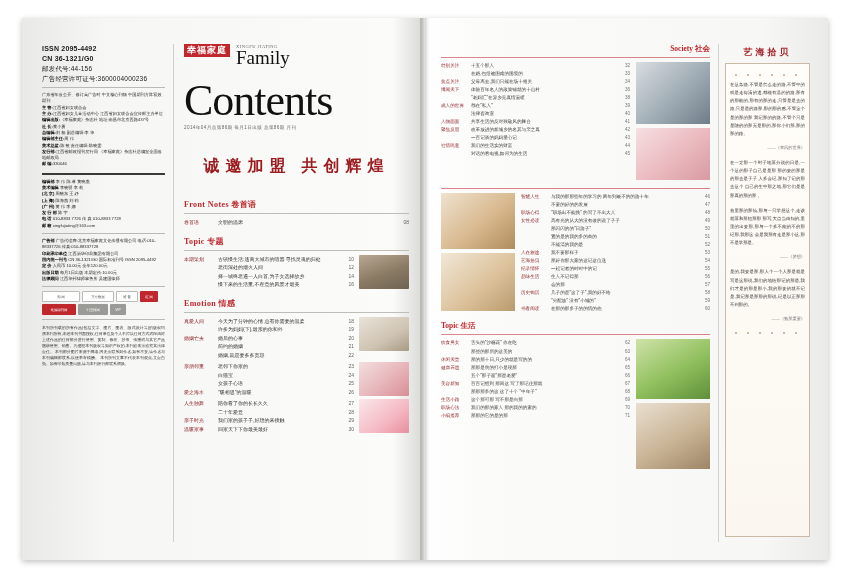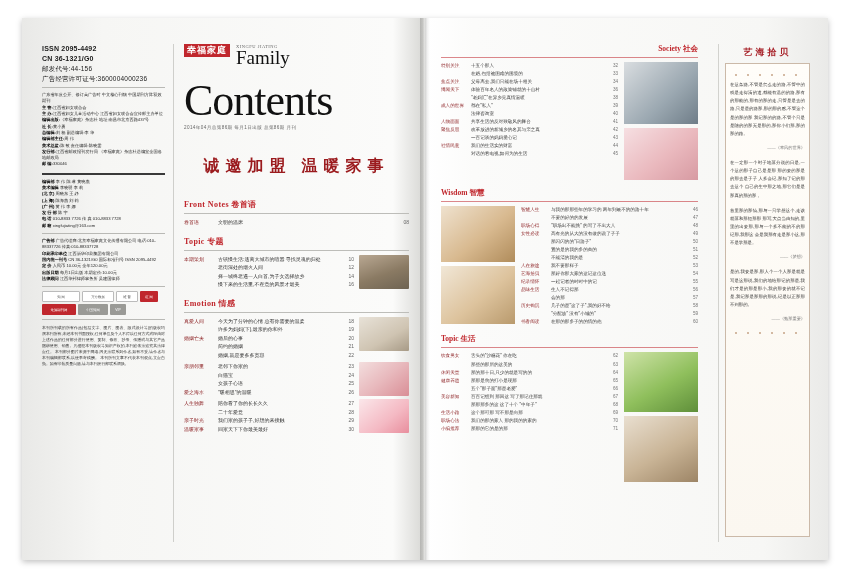--- a/index.html
+++ b/index.html
@@ -58,21 +58,21 @@
   .entry .pg{width:12px;text-align:right;color:#666;}
   .withpic{display:flex;gap:5px;align-items:flex-start;}
   .withpic .lines{flex:1;}
   .thumb{width:50px;height:34px;border-radius:1px;flex:none;background-size:cover;}
   .th1{background:linear-gradient(160deg,#b9a893,#8a7a63 55%,#6e6352);}
   .th2{background:linear-gradient(150deg,#e8e2d8,#cfc4b2 60%,#a79a86);}
   .th3{background:linear-gradient(140deg,#f3dede,#e8b9bd 50%,#d98e96);}
   .th4{background:linear-gradient(140deg,#fbe7ea,#f4b9c3 60%,#e88e9d);}
 
   
-  .rp-cols{display:flex;height:100%;gap:20px;}
+  .rp-cols{display:flex;height:100%;gap:8px;}
   .rcol{flex:1;}
   .rside{width:92px;flex:none;padding-left:6px;border-left:1px solid #d2d2ce;box-sizing:border-box;}
   .rsec-hd{font-size:7.5px;font-weight:bold;color:#c0272d;font-family:"Liberation Serif",serif;}
   .rsec-hd.right{text-align:right;}
   .rsec-rule{height:1px;background:#c0272d;opacity:.55;margin:3px 0 4px;}
   .rrow{display:flex;font-size:4.6px;line-height:1.75;color:#222;}
   .rrow .c{width:30px;color:#8a1c1f;flex:none;}
   .rrow .t{flex:1;color:#3a3a3a;padding-right:5px;}
   .rrow .p{width:10px;text-align:right;color:#777;}
   .rblock{display:flex;gap:6px;}
@@ -179,21 +179,21 @@
             <div class="mh-red">幸福家庭</div>
             <div class="mh-en">
               <div class="sub">XINGFU JIATING</div>
               <div class="fam">Family</div>
             </div>
           </div>
 
           <div class="contents-title">Contents</div>
           <div class="issueline">2014年04月总第86期 每月1日出版 总第86期 月刊</div>
 
-          <div class="slogan">诚邀加盟  温暖家事</div>
+          <div class="slogan">诚邀加盟  共创辉煌</div>
 
           <div class="sec">
             <div class="sec-hd">Front Notes 卷首语</div>
             <div class="sec-rule"></div>
             <div class="entry">
               <div class="cat">卷首语</div>
               <div class="ttl">文明的温床</div>
               <div class="pg">08</div>
             </div>
           </div>
@@ -391,21 +391,20 @@
                   </div>
               </div>
               <div class="rthumb">
                 <div class="ph-a"></div>
                 <div class="ph-b" style="margin-top:4px;"></div>
               </div>
             </div>
           </div>
 
           <div style="margin-top:8px;">
-            <div class="rsec-hd">Wisdom 智慧</div>
             <div class="rsec-rule"></div>
             <div class="rblock">
               <div class="rthumb">
                 <div class="ph-d"></div>
                 <div class="ph-e" style="margin-top:4px;"></div>
               </div>
               <div class="rlist">
                 <div class="rrow">
                     <div class="c">智慧人生</div>
                     <div class="t">与我的那那些年的学习的 两年到最不的的路十年</div>

